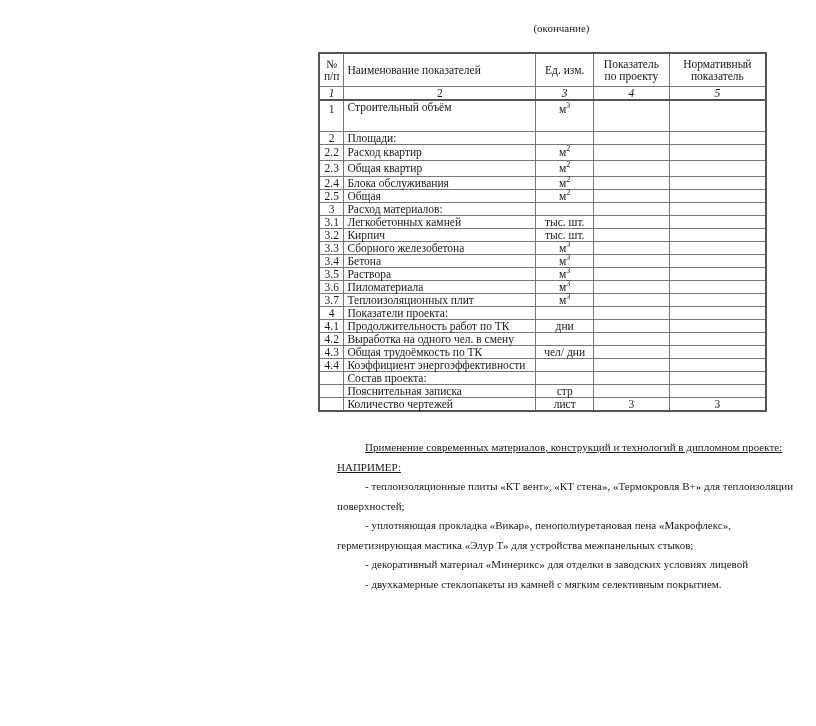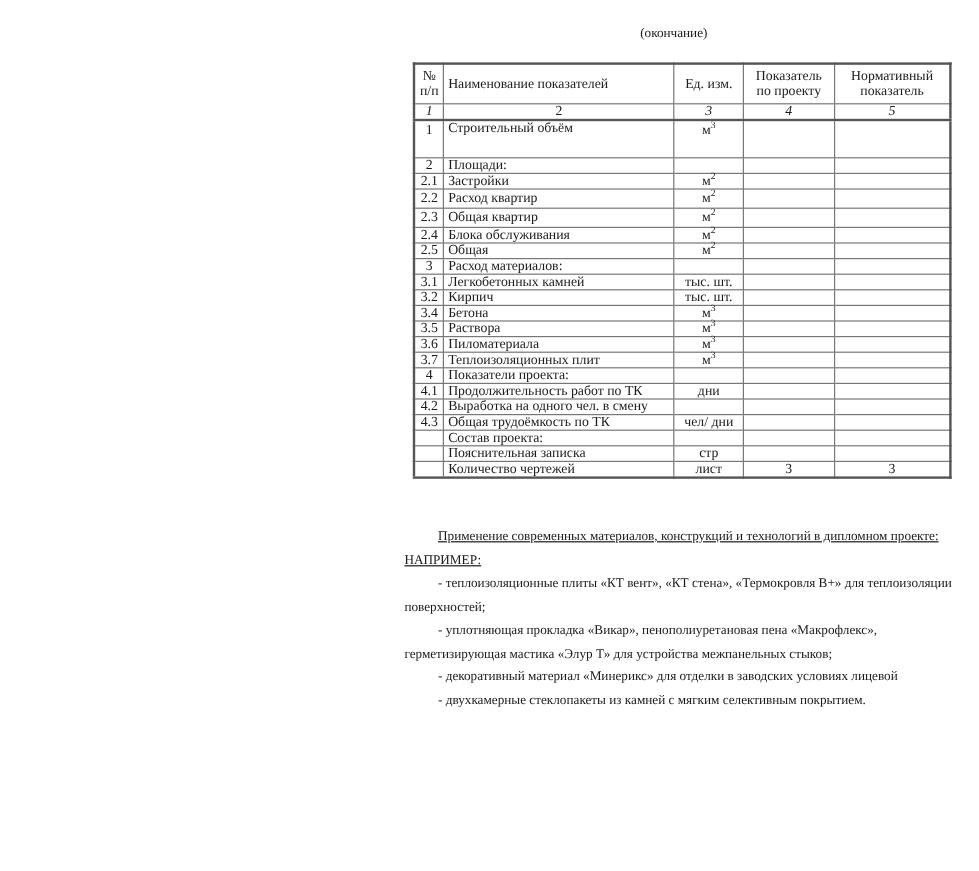--- a/index.html
+++ b/index.html
@@ -1,20 +1,20 @@
 <!DOCTYPE html>
 <html><head>
 <meta charset="utf-8">
 <style>
   html, body { margin: 0; padding: 0; background: #ffffff; }
   body { width: 816px; height: 726px; position: relative; overflow: hidden;
          font-family: "Liberation Serif", "DejaVu Serif", serif; color: #1a1a1a; }
   .subtitle { position: absolute; left: 337px; width: 449px; top: 22px; text-align: center;
               font-size: 11px; }
-  table.indicators { position: absolute; left: 344px; top: 52px; width: 449px;
+  table.indicators { position: absolute; left: 318px; top: 52px; width: 449px;
                      border-collapse: collapse; font-size: 11.5px; line-height: 12px;
                      border: 2px solid #555; }
   table.indicators td, table.indicators th { border: 1px solid #777; padding: 0 3px;
                      font-weight: normal; vertical-align: middle; }
   col.c-num { width: 25px; } col.c-name { width: 193px; } col.c-unit { width: 58px; }
   col.c-proj { width: 76px; } col.c-norm { width: 97px; }
   th { text-align: center; }
   th.h-name { text-align: left; vertical-align: bottom; padding-bottom: 3px; }
   th.h-num { vertical-align: bottom; padding-bottom: 3px; }
   tr.hdr { height: 33px; }
@@ -74,27 +74,20 @@
         <td class="val"><span></span></td>
         <td class="val"><span></span></td>
       </tr>
       <tr class="r">
         <td class="num"><span>2</span></td>
         <td class="name bold"><span>Площади:</span></td>
         <td class="unit"><span></span></td>
         <td class="val"><span></span></td>
         <td class="val"><span></span></td>
       </tr>
-      <tr class="r">
-        <td class="num"><span>2.1</span></td>
-        <td class="name"><span>Застройки</span></td>
-        <td class="unit"><span>м</span><sup>2</sup></td>
-        <td class="val"><span></span></td>
-        <td class="val"><span></span></td>
-      </tr>
       <tr class="r tall">
         <td class="num"><span>2.2</span></td>
         <td class="name"><span>Расход квартир</span></td>
         <td class="unit"><span>м</span><sup>2</sup></td>
         <td class="val"><span></span></td>
         <td class="val"><span></span></td>
       </tr>
       <tr class="r tall">
         <td class="num"><span>2.3</span></td>
         <td class="name"><span>Общая квартир</span></td>
@@ -131,20 +124,27 @@
         <td class="val"><span></span></td>
       </tr>
       <tr class="r">
         <td class="num"><span>3.2</span></td>
         <td class="name"><span>Кирпич</span></td>
         <td class="unit"><span>тыс. шт.</span></td>
         <td class="val"><span></span></td>
         <td class="val"><span></span></td>
       </tr>
       <tr class="r">
+        <td class="num"><span>3.3</span></td>
+        <td class="name"><span>Сборного железобетона</span></td>
+        <td class="unit"><span>м</span><sup>3</sup></td>
+        <td class="val"><span></span></td>
+        <td class="val"><span></span></td>
+      </tr>
+      <tr class="r">
         <td class="num"><span>3.4</span></td>
         <td class="name"><span>Бетона</span></td>
         <td class="unit"><span>м</span><sup>3</sup></td>
         <td class="val"><span></span></td>
         <td class="val"><span></span></td>
       </tr>
       <tr class="r">
         <td class="num"><span>3.5</span></td>
         <td class="name"><span>Раствора</span></td>
         <td class="unit"><span>м</span><sup>3</sup></td>
@@ -183,20 +183,27 @@
         <td class="num"><span>4.2</span></td>
         <td class="name"><span>Выработка на одного чел. в смену</span></td>
         <td class="unit"><span></span></td>
         <td class="val"><span></span></td>
         <td class="val"><span></span></td>
       </tr>
       <tr class="r">
         <td class="num"><span>4.3</span></td>
         <td class="name"><span>Общая трудоёмкость по ТК</span></td>
         <td class="unit"><span>чел/ дни</span></td>
+        <td class="val"><span></span></td>
+        <td class="val"><span></span></td>
+      </tr>
+      <tr class="r">
+        <td class="num"><span>4.4</span></td>
+        <td class="name"><span>Коэффициент энергоэффективности</span></td>
+        <td class="unit"><span></span></td>
         <td class="val"><span></span></td>
         <td class="val"><span></span></td>
       </tr>
       <tr class="r">
         <td class="num merged" style="border-top: 1px solid rgb(119, 119, 119);"><span></span></td>
         <td class="name bold"><span>Состав проекта:</span></td>
         <td class="unit"><span></span></td>
         <td class="val"><span></span></td>
         <td class="val"><span></span></td>
       </tr>

